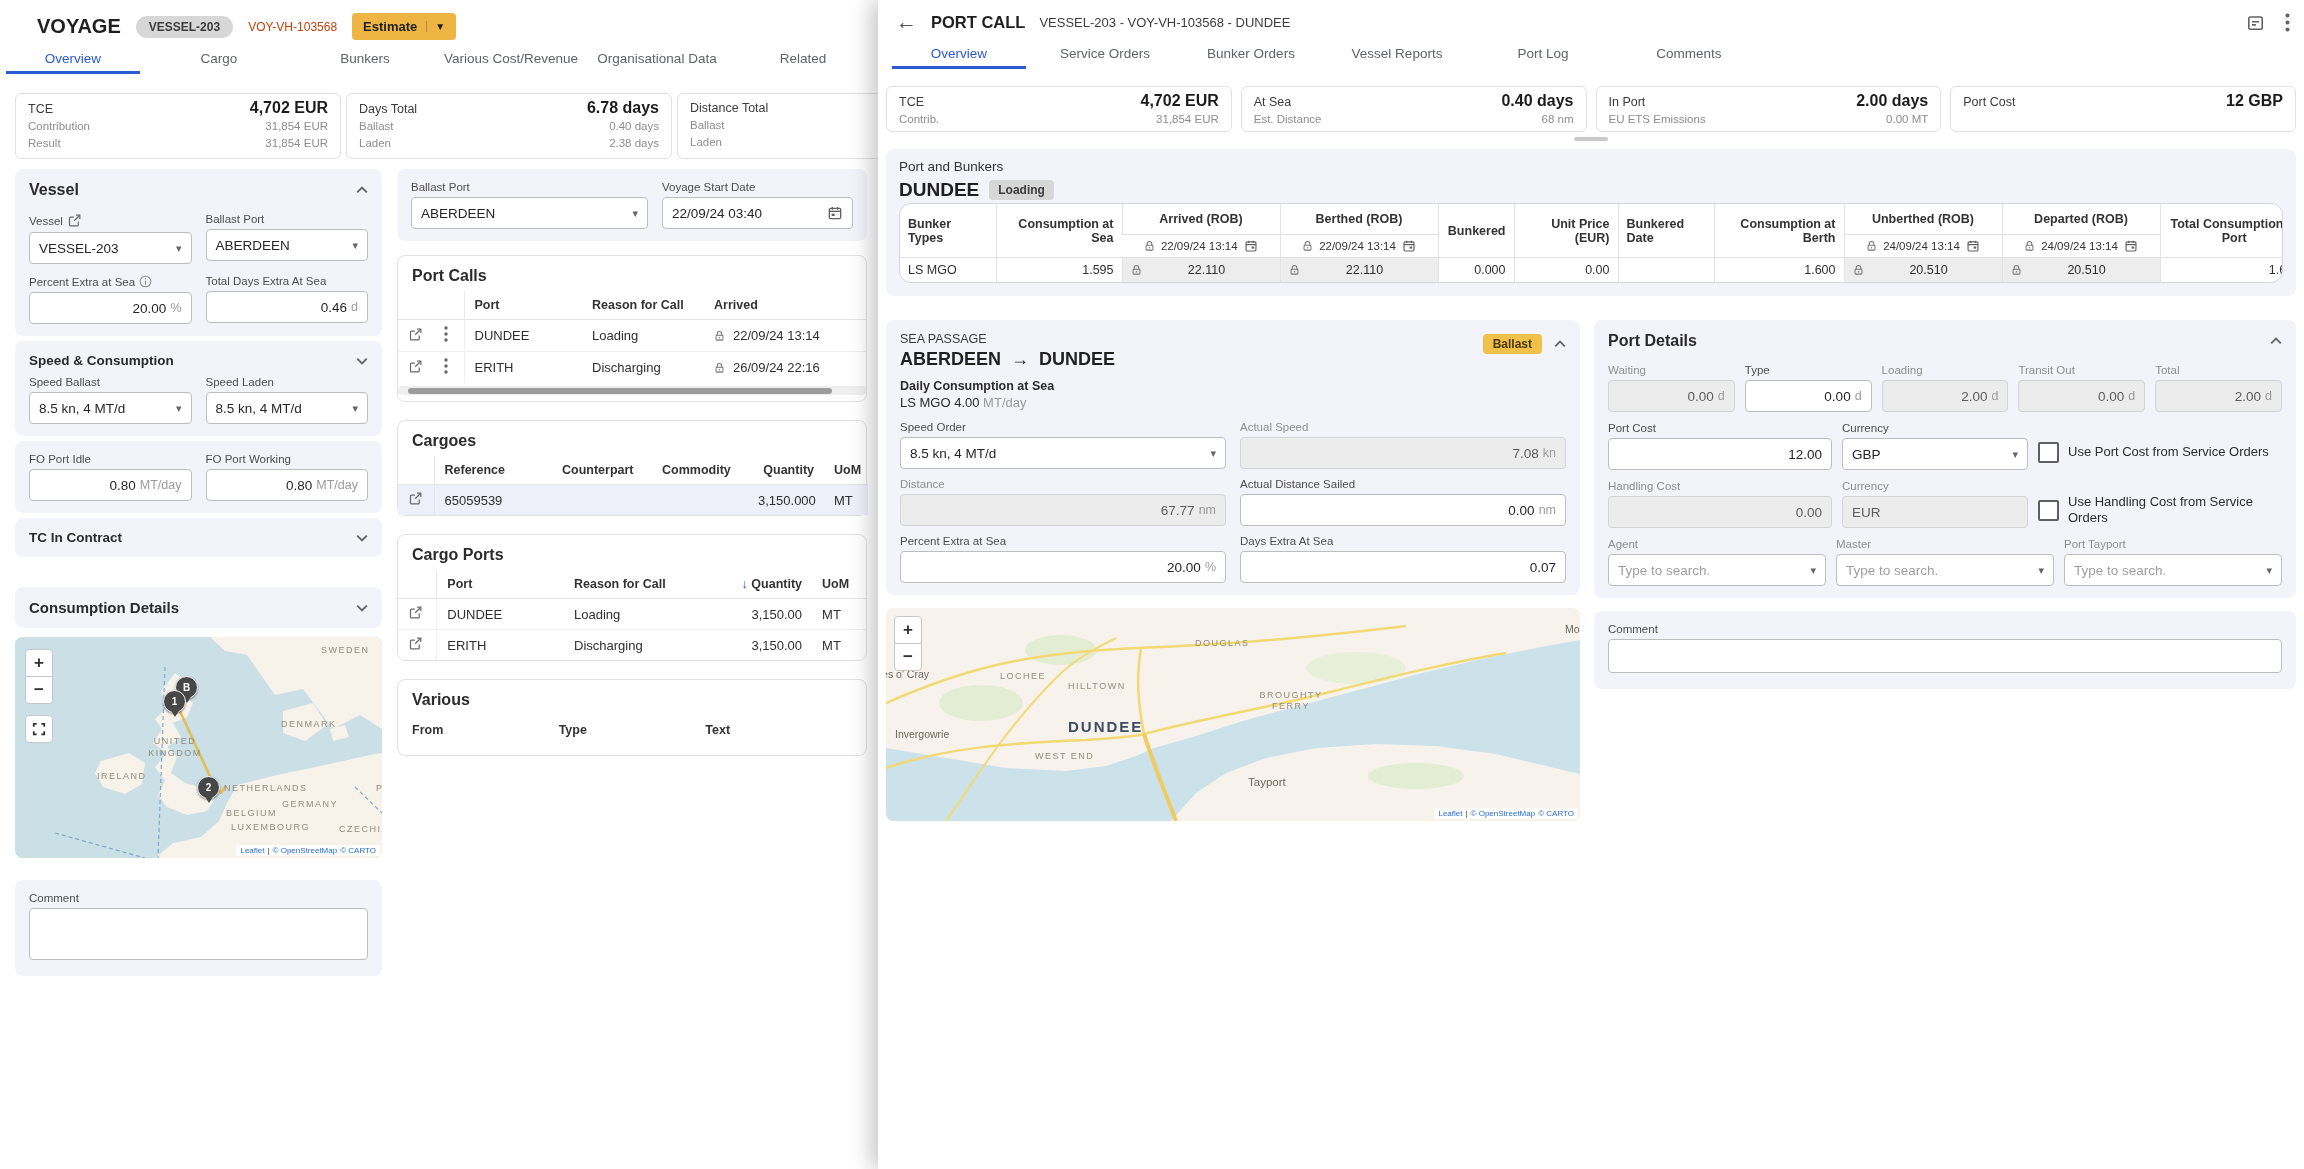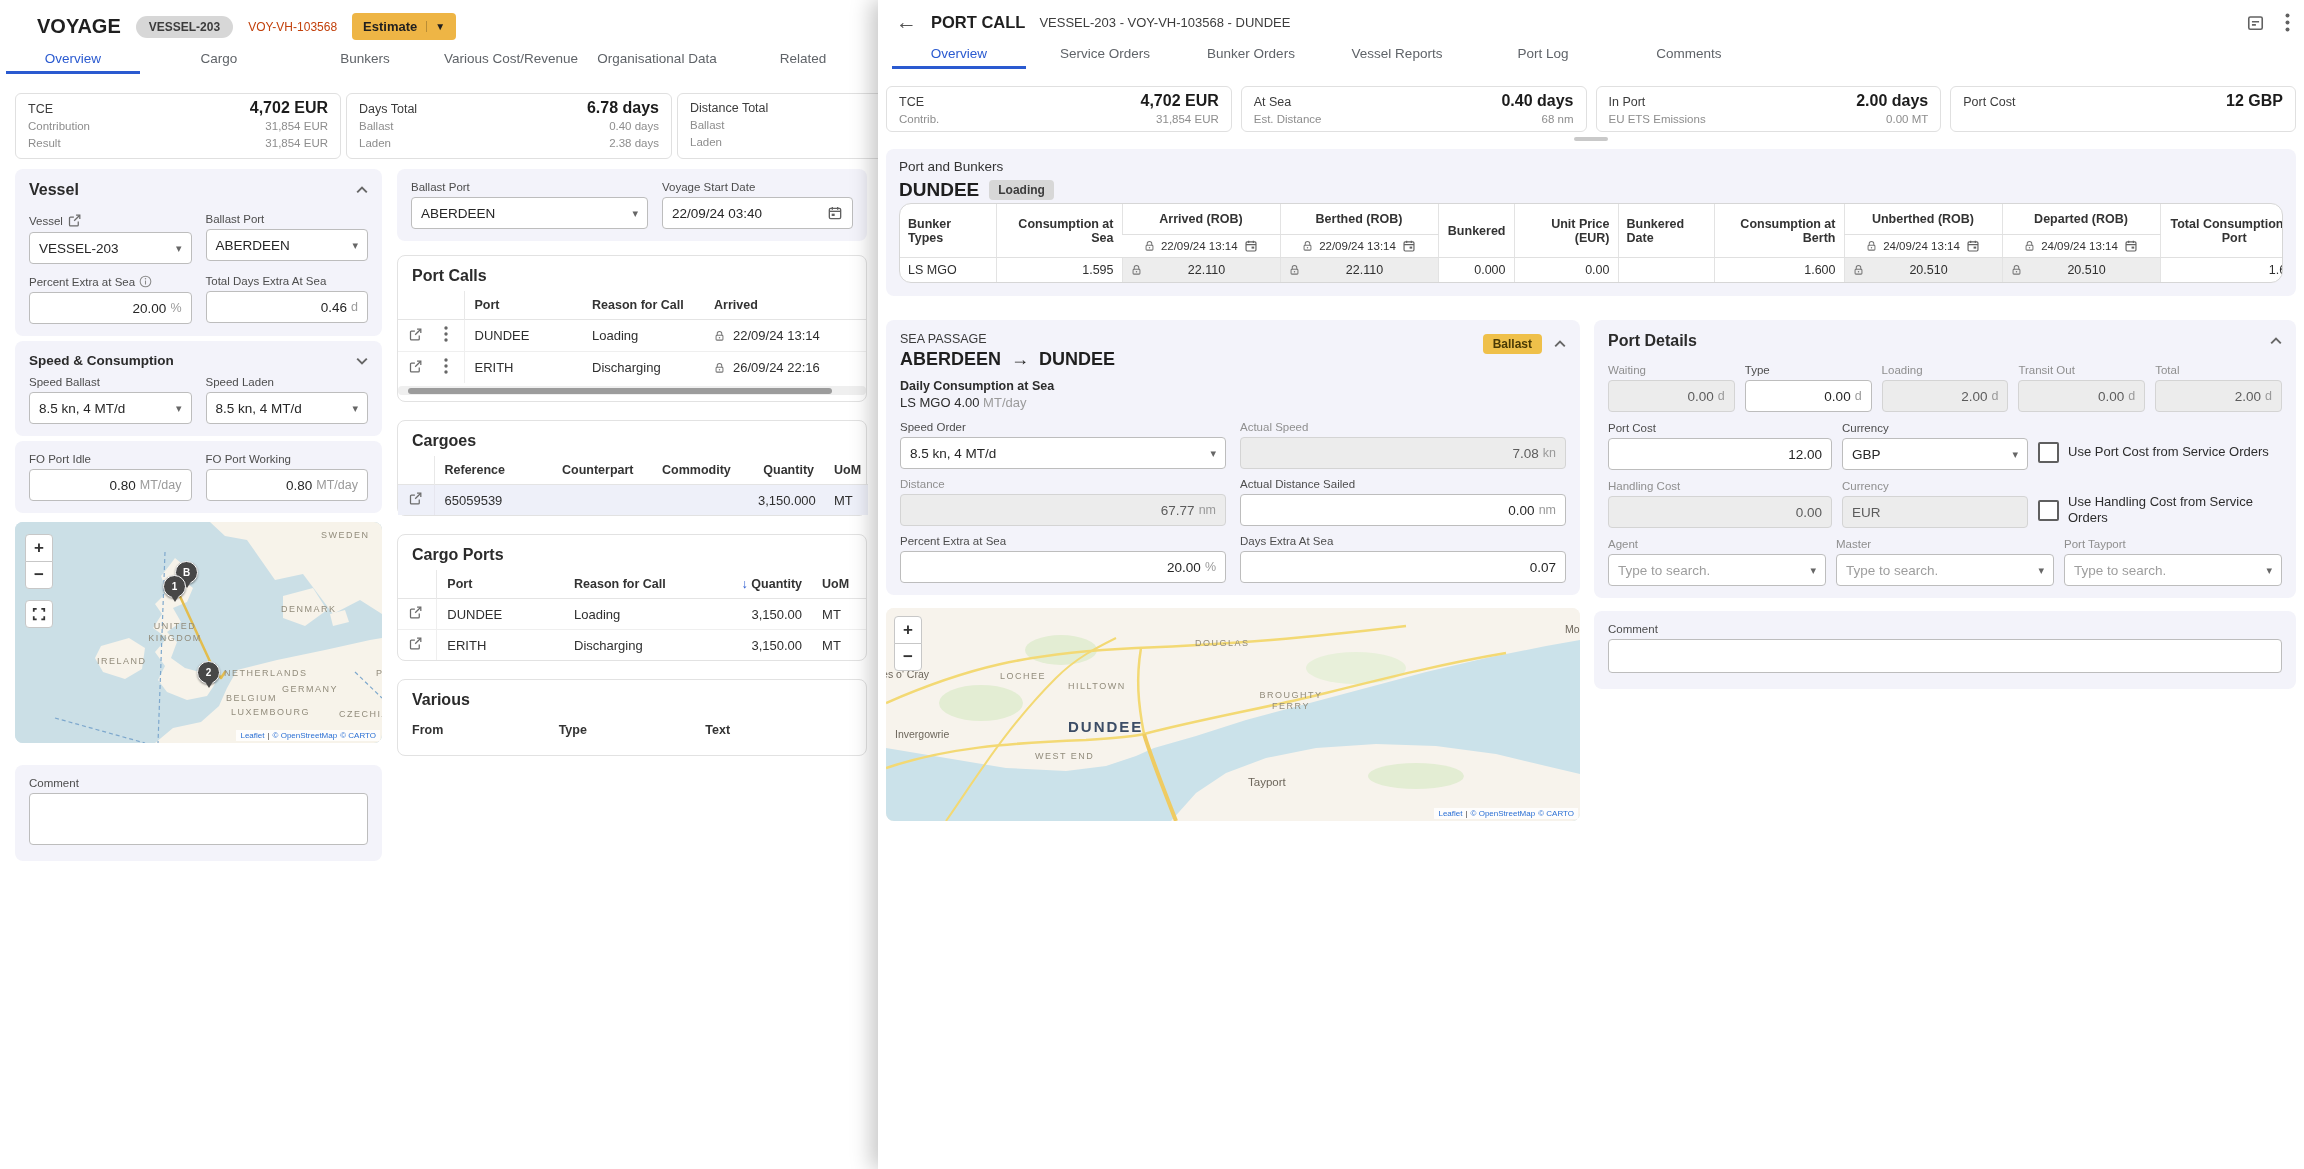--- a/index.html
+++ b/index.html
@@ -283,21 +283,37 @@
           <div>
             <div class="flabel">FO Port Working</div>
             <div class="control">
                 <span class="val">0.80</span>
                 <span class="unit">MT/day</span>
               </div>
           </div>
         </div>
       </div>
 
-
+      <div class="lav cardpad" style="margin-top:5px;">
+        <div class="hdr-row">
+          <span class="sub-title">TC In Contract</span>
+          <svg class="chev" viewBox="0 0 10 6">
+              <path d="M1 1l4 4 4-4" fill="none" stroke="#666" stroke-width="1.6"></path>
+            </svg>
+        </div>
+      </div>
+
+      <div class="lav cardpad" style="margin-top:30px;">
+        <div class="hdr-row">
+          <span class="sub-title" style="font-size:15px;">Consumption Details</span>
+          <svg class="chev" viewBox="0 0 10 6">
+              <path d="M1 1l4 4 4-4" fill="none" stroke="#666" stroke-width="1.6"></path>
+            </svg>
+        </div>
+      </div>
 
       <div class="mapbox" style="margin-top:9px;height:221px;">
         <svg width="367" height="221" viewBox="0 0 367 221">
           <rect x="0" y="0" width="367" height="221" fill="#cbdfe6"></rect>
           <polygon points="195,0 367,0 367,92 345,78 318,92 288,52 260,58 232,18 210,14" fill="#f7f3ea"></polygon>
           <polygon points="268,74 298,66 312,88 290,104 268,96" fill="#f7f3ea"></polygon>
           <polygon points="315,92 330,88 334,100 318,104" fill="#f7f3ea"></polygon>
           <polygon points="222,148 262,138 310,128 355,118 367,116 367,221 140,221 158,206 186,200 204,184 212,166" fill="#f7f3ea"></polygon>
           <polygon points="160,36 172,46 168,58 178,66 172,80 158,86 166,100 152,110 162,120 156,136 170,146 192,152 200,162 192,174 172,178 152,170 143,158 150,144 140,130 152,116 138,106 147,92 140,82 152,70 146,54 154,44" fill="#f7f3ea"></polygon>
           <polygon points="86,124 114,116 130,126 127,147 110,157 88,150 80,136" fill="#f7f3ea"></polygon>

